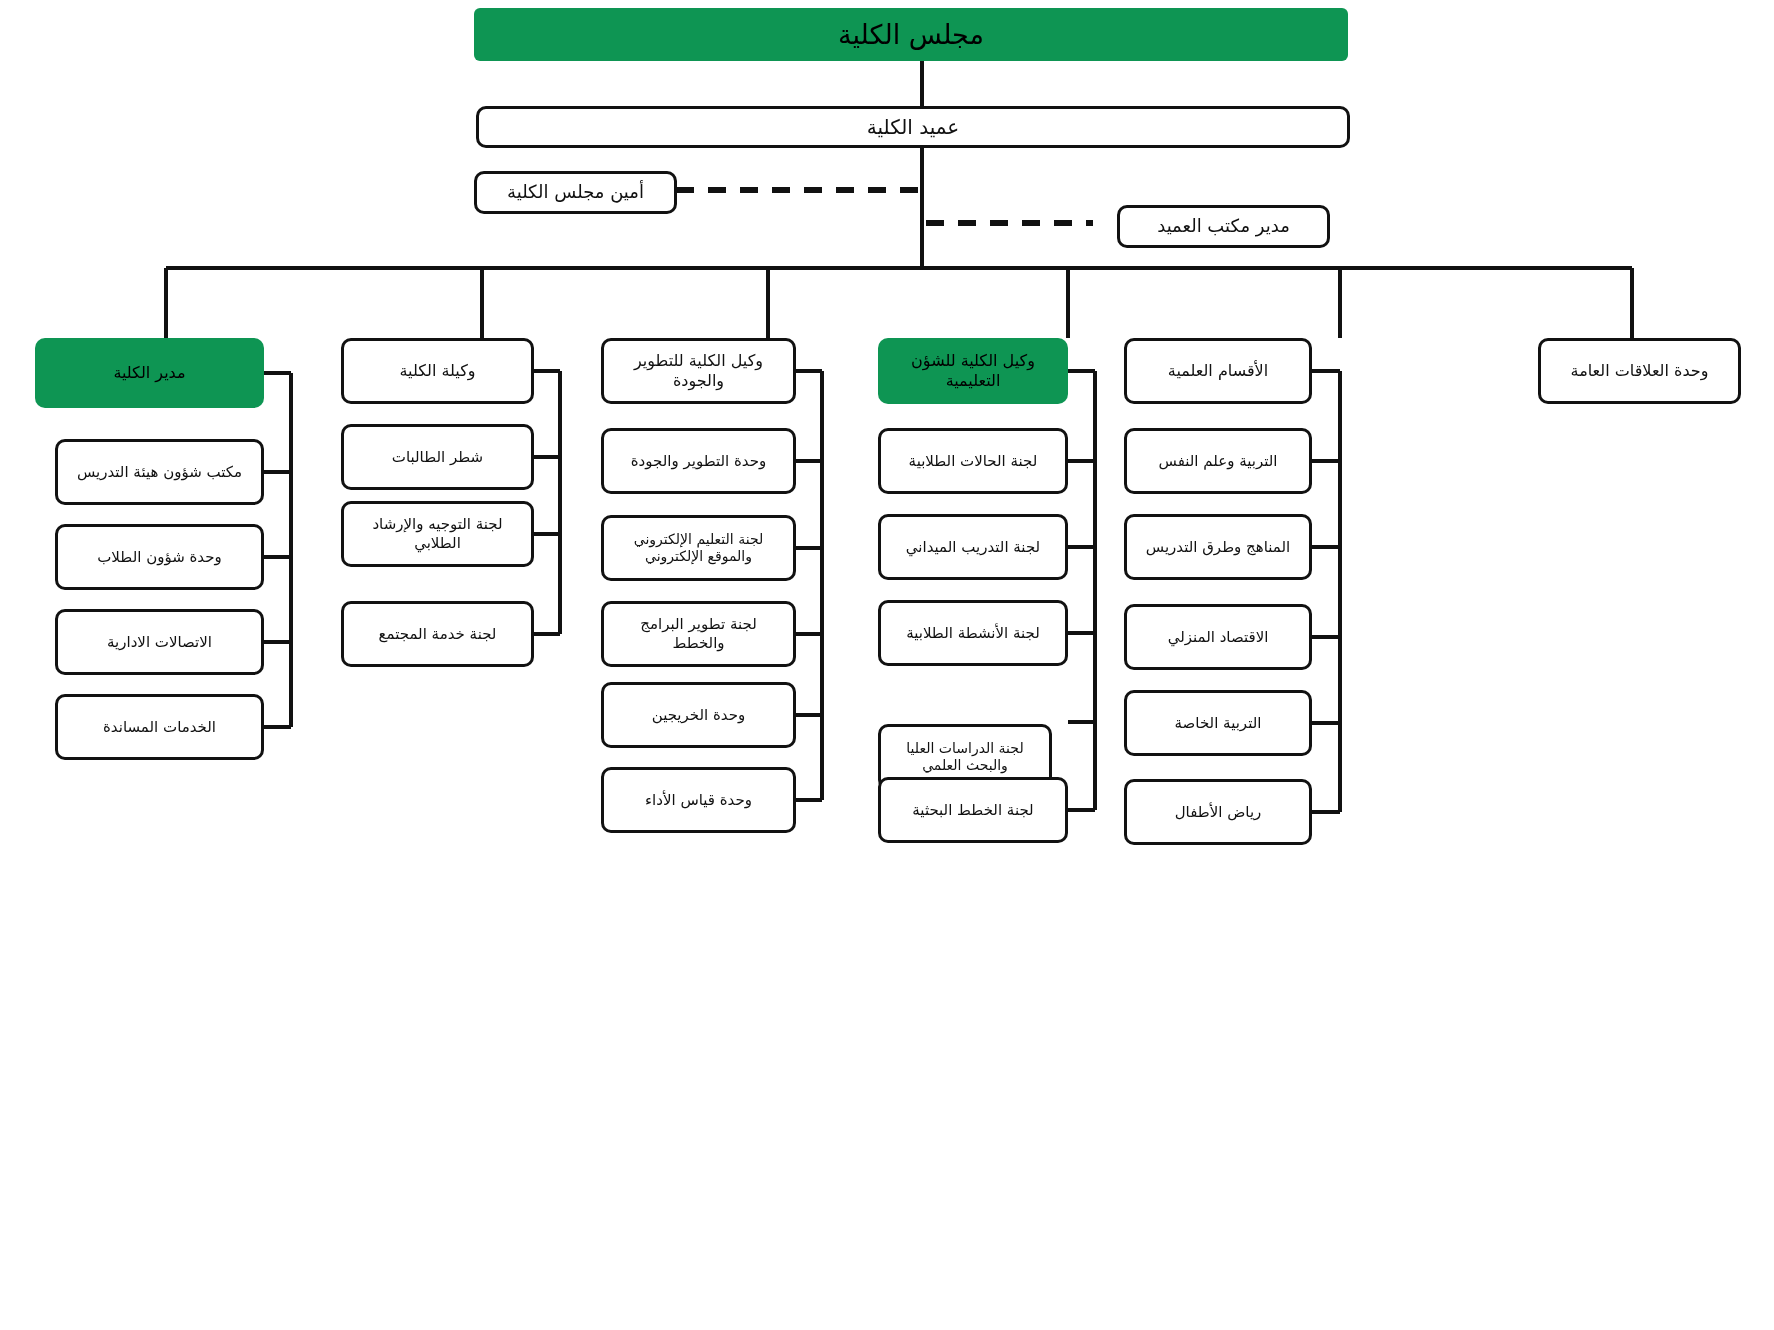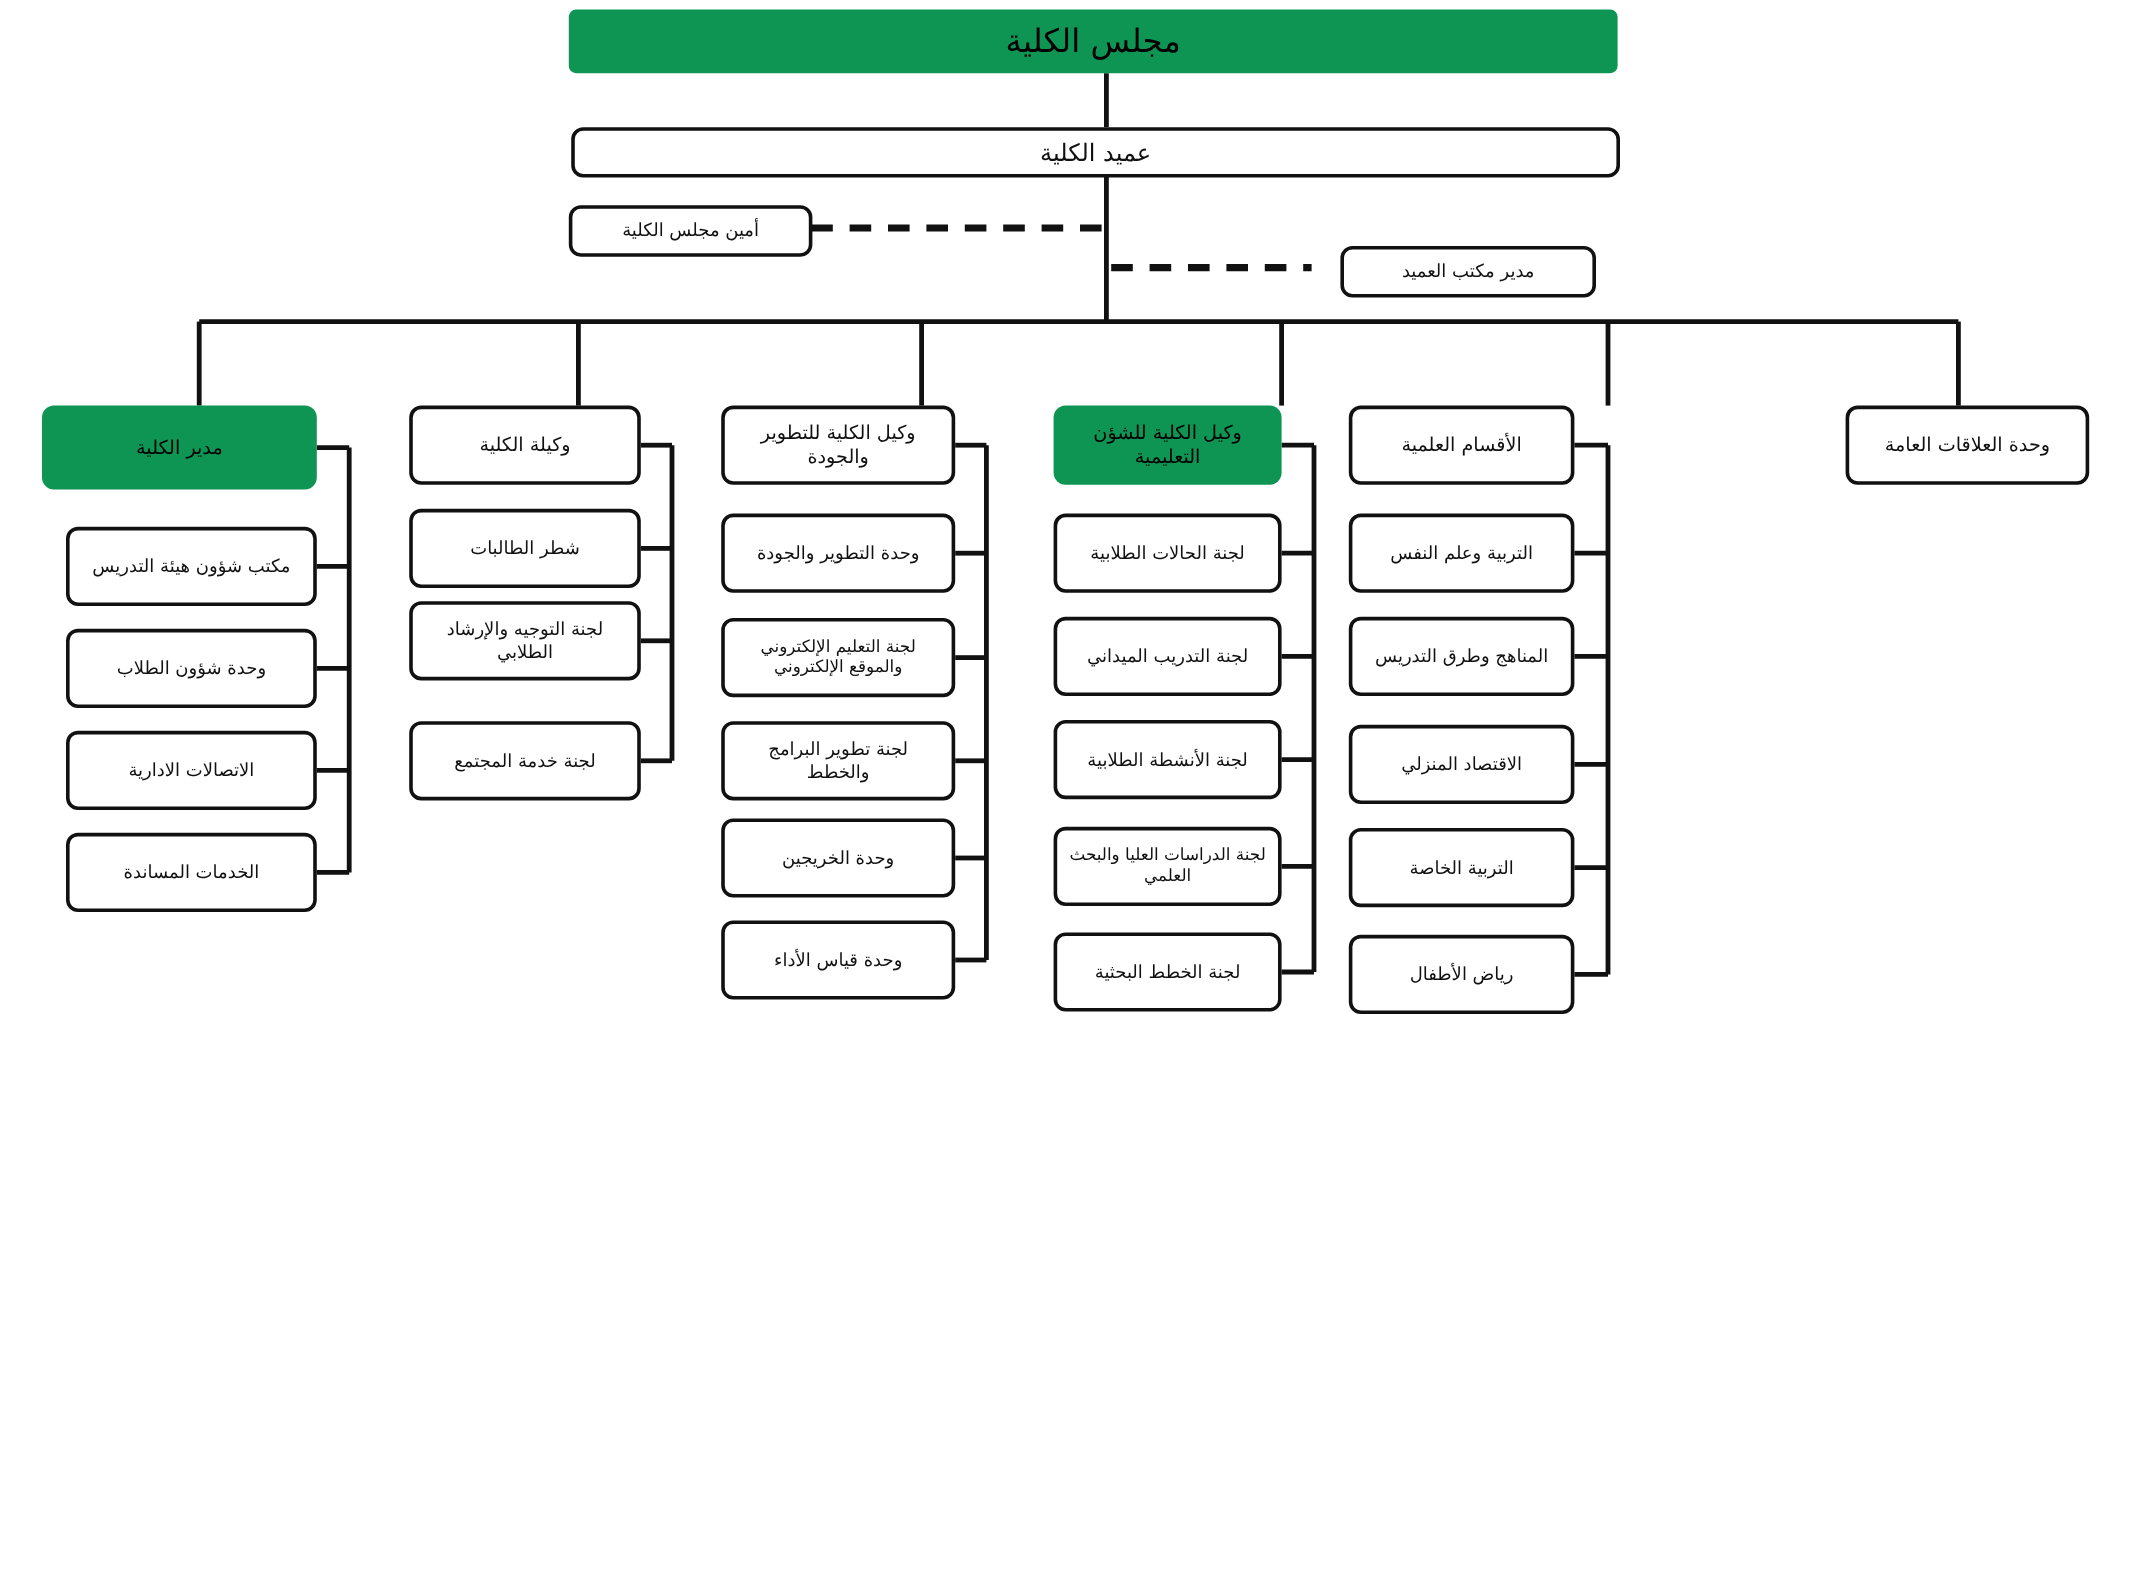--- a/index.html
+++ b/index.html
@@ -48,21 +48,21 @@
   }
   .node.root {
     border-radius: 6px;
   }
   .lbl {
     display: block;
     width: 100%;
   }
   .fs-root   { font-size: 27px; }
   .fs-dean   { font-size: 20px; }
-  .fs-aide   { font-size: 15px; }
+  .fs-aide   { font-size: 18px; }
   .fs-head   { font-size: 16px; }
   .fs-leaf   { font-size: 15px; }
   .fs-small  { font-size: 14px; }
 </style>
 </head>
 <body>
 
 <div id="chart-root">
 
   <svg id="edges" viewBox="0 0 1774 1330" width="1774" height="1330" xmlns="http://www.w3.org/2000/svg">
@@ -172,21 +172,21 @@
   </div>
   <div class="node plain fs-leaf" style="left:878px; top:428px; width:190px; height:66px;">
     <span class="lbl">لجنة الحالات الطلابية</span>
   </div>
   <div class="node plain fs-leaf" style="left:878px; top:514px; width:190px; height:66px;">
     <span class="lbl">لجنة التدريب الميداني</span>
   </div>
   <div class="node plain fs-leaf" style="left:878px; top:600px; width:190px; height:66px;">
     <span class="lbl">لجنة الأنشطة الطلابية</span>
   </div>
-  <div class="node plain fs-small" style="left:878px; top:689px; width:190px; height:66px;">
+  <div class="node plain fs-small" style="left:878px; top:724px; width:174px; height:66px;">
     <span class="lbl">لجنة الدراسات العليا والبحث العلمي</span>
   </div>
   <div class="node plain fs-leaf" style="left:878px; top:777px; width:190px; height:66px;">
     <span class="lbl">لجنة الخطط البحثية</span>
   </div>
 
   <div class="node plain fs-head" style="left:601px; top:338px; width:195px; height:66px;">
     <span class="lbl">وكيل الكلية للتطوير والجودة</span>
   </div>
   <div class="node plain fs-leaf" style="left:601px; top:428px; width:195px; height:66px;">

